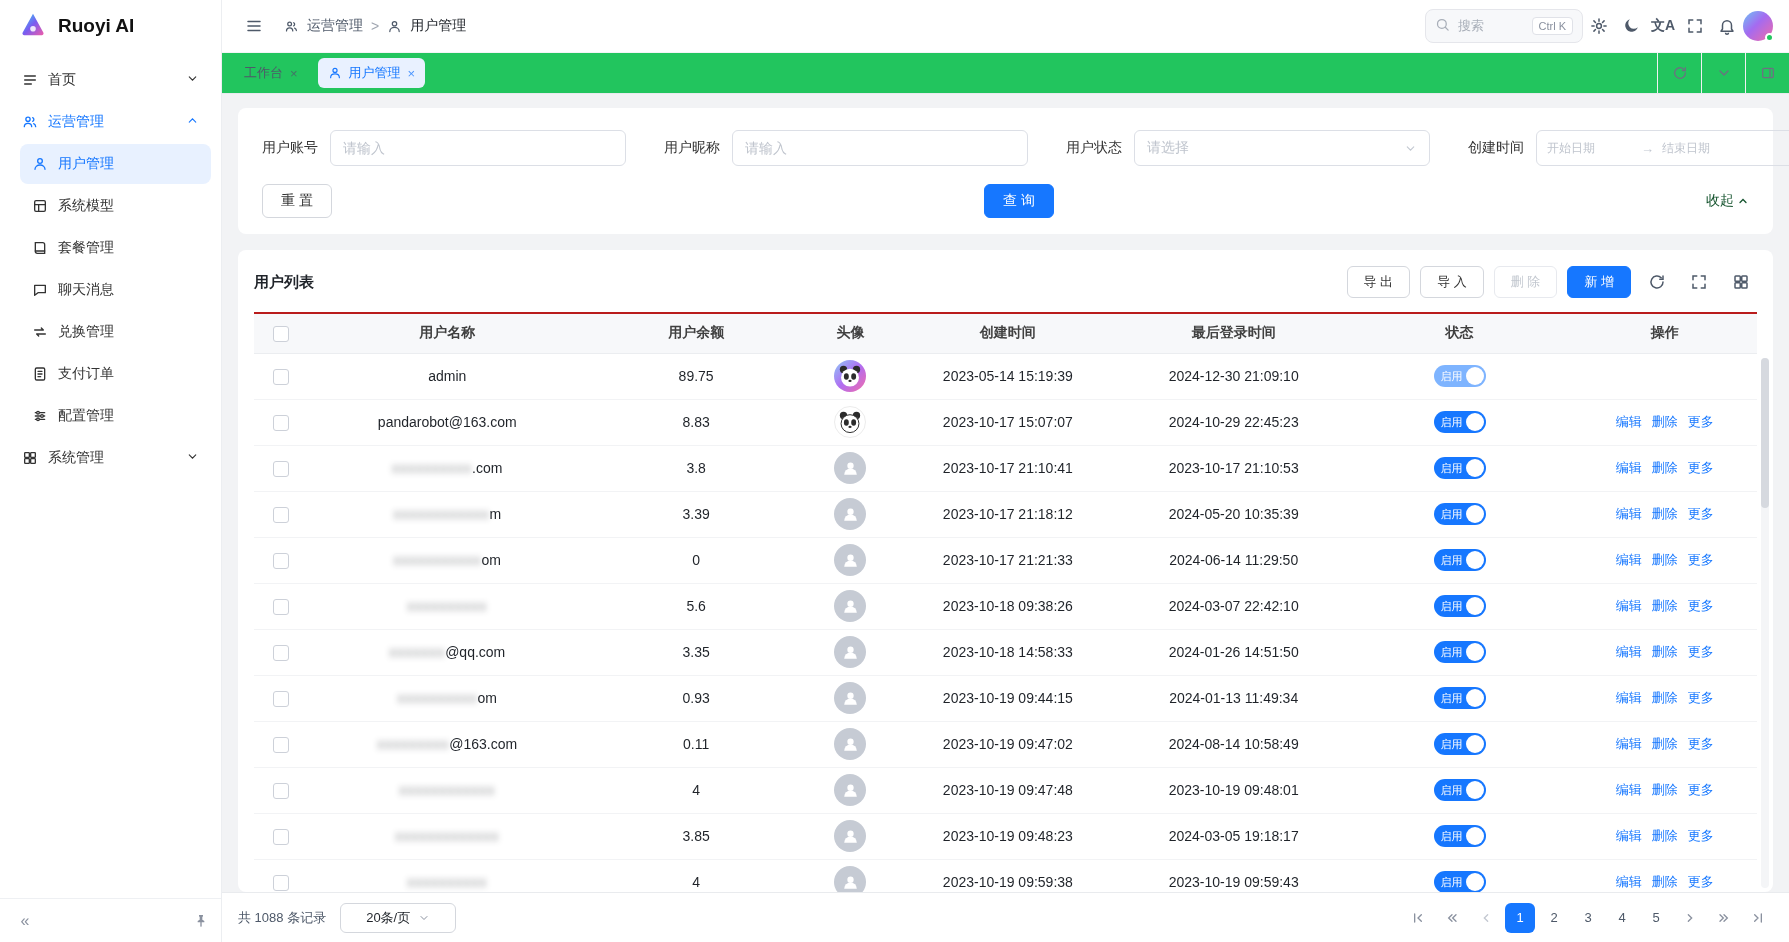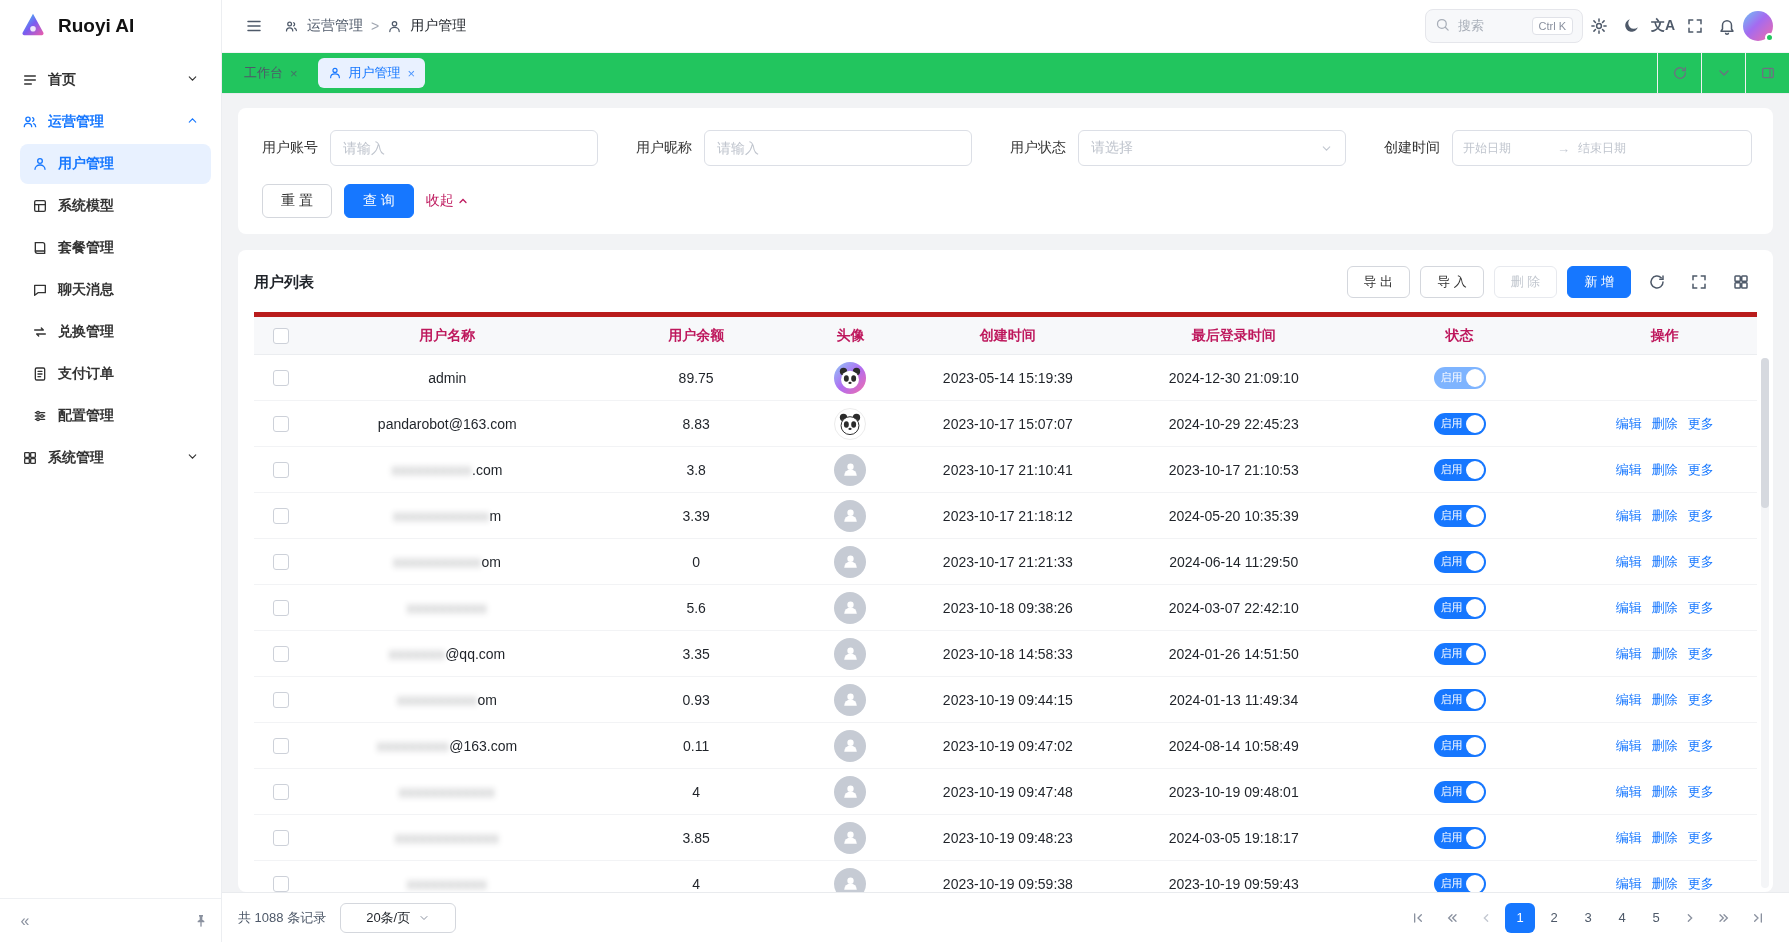--- a/index.html
+++ b/index.html
@@ -5,21 +5,21 @@
   * { box-sizing: border-box; margin: 0; padding: 0; }
   html,body { width:1789px; height:942px; overflow:hidden; }
   body { font-family:"Liberation Sans","DejaVu Sans",sans-serif; font-size:14px; color:#1f2329; background:#f2f3f5; }
   .app { display:flex; width:100%; height:100%; }
 
   
   .sidebar { width:222px; background:#fff; border-right:1px solid #eceef1; display:flex; flex-direction:column; }
   .logo { height:52px; display:flex; align-items:center; gap:10px; padding:0 18px; }
   .logo svg { width:30px; height:30px; }
   .logo-name { font-size:19px; font-weight:700; color:#111; }
-  .menu { flex:1; padding:8px 10px; overflow:hidden;font-weight:bold; }
+  .menu { flex:1; padding:8px 10px; overflow:hidden; }
   .mi { height:40px; display:flex; align-items:center; gap:10px; padding:0 12px; border-radius:8px; font-size:14px; color:#333; cursor:pointer; margin-bottom:2px; }
   .mi .grow { flex:1; }
   .mi.blue { color:#1677ff; }
   .mi.active { background:#e8f1ff; color:#1677ff; }
   .icon16 { display:inline-flex; }
   .icon16 svg { width:16px; height:16px; }
   .chev svg { width:13px; height:13px; }
   .sub { padding-left:10px; }
   .sidebar-foot { height:44px; border-top:1px solid #eef0f3; display:flex; align-items:center; justify-content:space-between; padding:0 12px; color:#8a919f; }
   .collapse-btn { font-size:16px; width:26px; height:26px; display:flex; align-items:center; justify-content:center; border-radius:50%; cursor:pointer; }
@@ -53,43 +53,43 @@
   .tc svg { width:16px; height:16px; }
 
   .content { flex:1; padding:14px 16px 0; display:flex; flex-direction:column; min-height:0; }
   .card { background:#fff; border-radius:8px; }
 
   
   .filter-card { padding:22px 24px 16px; }
   .frow { display:flex; align-items:center; gap:38px; }
   .fitem { display:flex; align-items:center; gap:12px; }
   .flabel { white-space:nowrap; color:#333; }
-  .inp { width:268px; height:36px; border:1px solid #dcdfe6; border-radius:6px; padding:0 12px; font-size:14px; color:#1f2329; background:#fff; }
+  .inp { width:296px; height:36px; border:1px solid #dcdfe6; border-radius:6px; padding:0 12px; font-size:14px; color:#1f2329; background:#fff; }
   input.inp { outline:none; }
   input.inp::placeholder, .dr input::placeholder { color:#bfc4cd; }
   .sel { display:flex; align-items:center; justify-content:space-between; color:#bfc4cd; cursor:pointer; }
   .sel svg { width:13px; height:13px; color:#c3c8d1; }
   .dr { width:300px; height:36px; border:1px solid #dcdfe6; border-radius:6px; display:flex; align-items:center; gap:8px; padding:0 10px; color:#bfc4cd; }
   .dr input { border:0; outline:0; width:86px; font-size:12px; background:transparent; }
   .dr .arrow { color:#c3c8d1; font-size:13px; }
-  .btn-row { display:flex; justify-content:flex-start; align-items:center; gap:12px; margin-top:18px; }
+  .btn-row { display:flex; justify-content:space-between; align-items:center; gap:12px; margin-top:18px; }
   .btn { height:34px; padding:0 18px; border-radius:6px; border:1px solid #d4d7dd; background:#fff; font-size:14px; color:#333; display:inline-flex; align-items:center; justify-content:center; cursor:pointer; }
   .btn.primary { background:#1677ff; border-color:#1677ff; color:#fff; }
   .btn.disabled { color:#c2c7cf; border-color:#e7e9ee; cursor:default; }
-  .link { color:#be185d; display:inline-flex; align-items:center; gap:3px; cursor:pointer; }
+  .link { color:#14532d; display:inline-flex; align-items:center; gap:3px; cursor:pointer; }
   .link svg { width:12px; height:12px; }
 
   
   .table-card { margin-top:16px; flex:1; min-height:0; padding:16px 16px 0; position:relative; overflow:hidden; }
   .tc-head { display:flex; align-items:center; margin-bottom:14px; }
   .tc-title { font-size:15px; font-weight:700; }
   .tc-tools { margin-left:auto; display:flex; align-items:center; gap:10px; }
   .btn.sm { height:32px; padding:0 16px; font-size:13px; }
   table { width:100%; border-collapse:collapse; table-layout:fixed; }
-  thead th { background:#f7f8fa; height:40px; font-size:14px; font-weight:700; color:#be185d; border-top:5px solid #b91c1c; border-bottom:1px solid #ebedf0; text-align:center; }
+  thead th { background:#f7f8fa; height:40px; font-size:14px; font-weight:700; color:#404040; border-top:2px solid #b91c1c; border-bottom:1px solid #ebedf0; text-align:center; }
   tbody td { height:46px; border-bottom:1px solid #f2f3f5; text-align:center; font-size:14px; color:#1f2329; white-space:nowrap; overflow:hidden; }
   .cb { width:16px; height:16px; border:1.5px solid #cdd1d9; border-radius:3px; display:inline-block; background:#fff; vertical-align:middle; cursor:pointer; }
   .av { width:32px; height:32px; border-radius:50%; display:inline-flex; align-items:center; justify-content:center; overflow:hidden; vertical-align:middle; }
   .av svg { width:26px; height:26px; }
   .av.user { background:#c6cbd4; }
   .av.user svg { width:19px; height:19px; }
   .av.panda { background:#fff; border:1px solid #ececec; }
   .av.g1 { background:linear-gradient(135deg,#8ec9f7,#b06df2 50%,#f26da9); }
   .blur { filter:blur(3px); opacity:.5; letter-spacing:1px; }
   .toggle { width:52px; height:22px; background:#1677ff; border-radius:11px; display:inline-flex; align-items:center; position:relative; cursor:pointer; vertical-align:middle; }

